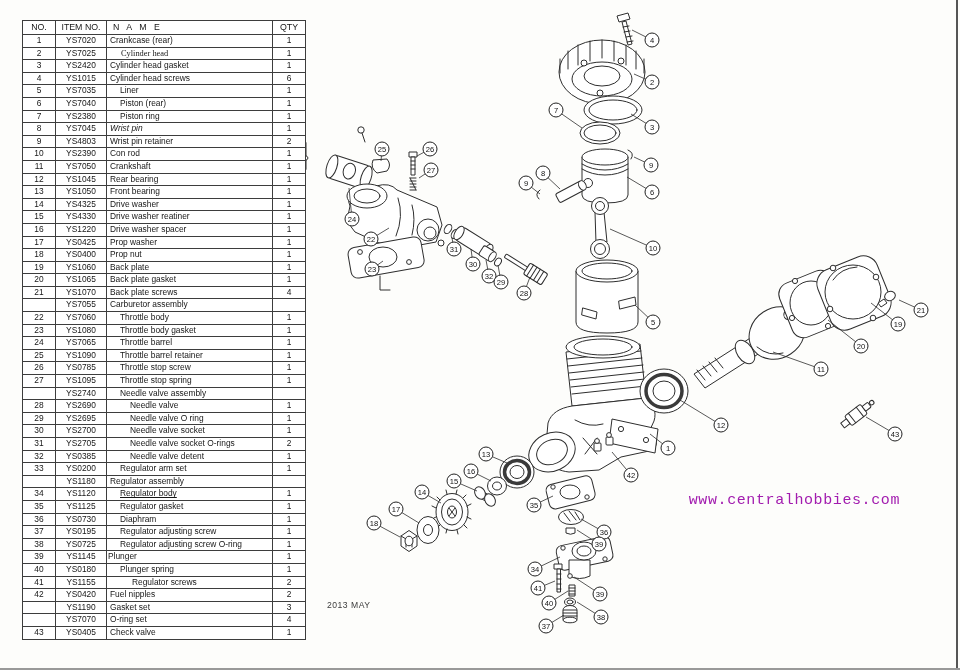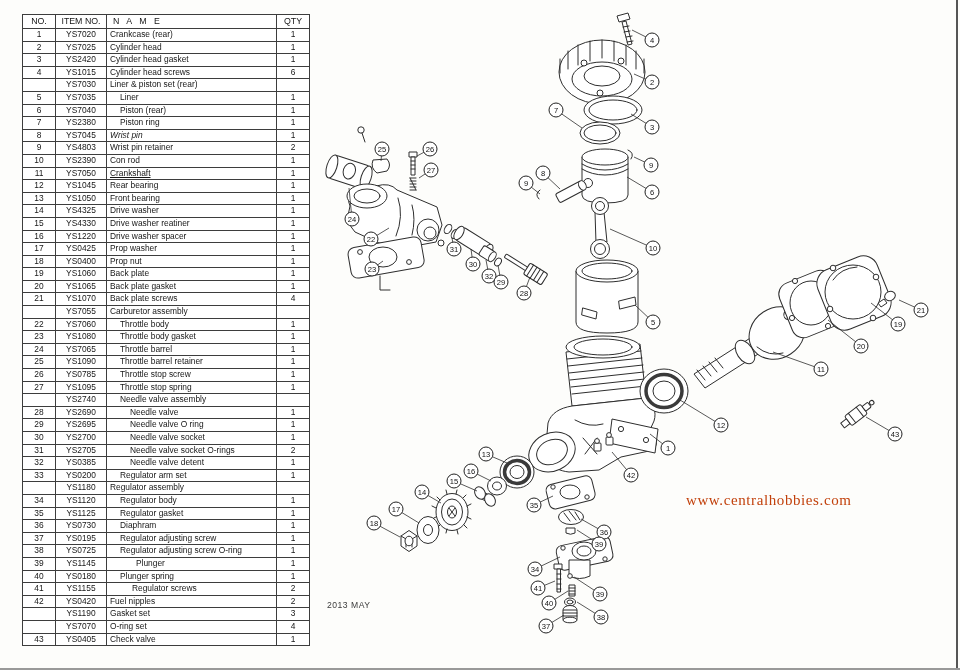--- a/index.html
+++ b/index.html
@@ -2,43 +2,43 @@
 <html><head>
 <meta charset="utf-8">
 <style>
   html,body{margin:0;padding:0;background:#e8e8e8}
   .page{position:relative;width:960px;height:670px;background:#fdfdfb;overflow:hidden;
         font-family:"Liberation Sans",sans-serif;color:#1a1a1a}
   .scan-edge-right{position:absolute;right:2px;top:0;width:2px;height:100%;background:#555}
   .scan-edge-bottom{position:absolute;left:0;bottom:0;width:100%;height:2px;background:#999}
 
   
-  table.parts{position:absolute;left:22px;top:14px;border-collapse:collapse;table-layout:fixed;
+  table.parts{position:absolute;left:22px;top:20px;border-collapse:collapse;table-layout:fixed;
               background:#fff;border:1.5px solid #333}
   .parts th,.parts td{border:1px solid #3d3d3d;font-size:8.4px;line-height:11.6px;height:11.6px;
               padding:0 2px;white-space:nowrap;overflow:hidden;font-weight:normal;color:#161616}
   .parts th{height:13px;line-height:13px;font-size:8.8px;text-align:center}
   .col-no{width:28px;text-align:center}
   .col-item{width:46px;text-align:center}
   .col-name{width:138px;text-align:left}
   .col-qty{width:28px;text-align:center}
   th.h-name{text-align:left;letter-spacing:2.5px;padding-left:6px}
 
   
   #diagram{position:absolute;left:0;top:0;width:960px;height:670px}
   #diagram .ln{stroke:#2e2e2e;fill:none;stroke-width:1;stroke-linejoin:round;stroke-linecap:round}
   #diagram .w{stroke:#2e2e2e;fill:#ffffff;stroke-width:1;stroke-linejoin:round}
   #diagram .thick{stroke:#3a3a3a;fill:none;stroke-width:3.5}
   #diagram .callout-circle{fill:#fff;stroke:#222;stroke-width:1}
   #diagram .callout-text{fill:#111;font-size:7.6px;font-family:"Liberation Sans",sans-serif}
   #diagram .leader{stroke:#2e2e2e;stroke-width:0.8;fill:none}
 
   
-  .brand{position:absolute;left:686px;top:492px;width:214px;text-align:left;
-         font-family:Liberation Serif, serif;color:#c2410c}
+  .brand{position:absolute;left:686px;top:492px;width:214px;text-align:right;
+         font-family:Liberation Mono, monospace;color:#a21caf}
   .brand .site{font-size:15px;letter-spacing:0.6px}
   .brand .phone{font-size:17px;letter-spacing:0.8px}
   .date-note{position:absolute;left:327px;top:600px;font-size:8.6px;color:#3c3c3c;letter-spacing:0.5px}
 </style>
 </head>
 <body>
 
 <div class="page">
 
   <svg id="diagram" viewBox="0 0 960 670">
@@ -537,42 +537,36 @@
     <tbody id="table-body">
         <tr>
           <td class="col-no">1</td>
           <td class="col-item">YS7020</td>
           <td class="col-name" style="padding-left: 3px;">Crankcase (rear)</td>
           <td class="col-qty">1</td>
         </tr>
         <tr>
           <td class="col-no">2</td>
           <td class="col-item">YS7025</td>
-          <td class="col-name" style="padding-left: 3px;">Cylinder head</td>
+          <td class="col-name" style="padding-left: 14px; font-family: Liberation Serif, serif;">Cylinder head</td>
           <td class="col-qty">1</td>
         </tr>
         <tr>
           <td class="col-no">3</td>
           <td class="col-item">YS2420</td>
           <td class="col-name" style="padding-left: 3px;">Cylinder head gasket</td>
           <td class="col-qty">1</td>
         </tr>
         <tr>
           <td class="col-no">4</td>
           <td class="col-item">YS1015</td>
           <td class="col-name" style="padding-left: 3px;">Cylinder head screws</td>
           <td class="col-qty">6</td>
         </tr>
         <tr>
-          <td class="col-no"></td>
-          <td class="col-item">YS7030</td>
-          <td class="col-name" style="padding-left: 3px;">Liner &amp; piston set (rear)</td>
-          <td class="col-qty"></td>
-        </tr>
-        <tr>
           <td class="col-no">5</td>
           <td class="col-item">YS7035</td>
           <td class="col-name" style="padding-left: 13px;">Liner</td>
           <td class="col-qty">1</td>
         </tr>
         <tr>
           <td class="col-no">6</td>
           <td class="col-item">YS7040</td>
           <td class="col-name" style="padding-left: 13px;">Piston (rear)</td>
           <td class="col-qty">1</td>
@@ -597,21 +591,21 @@
         </tr>
         <tr>
           <td class="col-no">10</td>
           <td class="col-item">YS2390</td>
           <td class="col-name" style="padding-left: 3px;">Con rod</td>
           <td class="col-qty">1</td>
         </tr>
         <tr>
           <td class="col-no">11</td>
           <td class="col-item">YS7050</td>
-          <td class="col-name" style="padding-left: 3px; text-decoration: underline;">Crankshaft</td>
+          <td class="col-name" style="padding-left: 3px;">Crankshaft</td>
           <td class="col-qty">1</td>
         </tr>
         <tr>
           <td class="col-no">12</td>
           <td class="col-item">YS1045</td>
           <td class="col-name" style="padding-left: 3px;">Rear bearing</td>
           <td class="col-qty">1</td>
         </tr>
         <tr>
           <td class="col-no">13</td>
@@ -753,21 +747,21 @@
         </tr>
         <tr>
           <td class="col-no"></td>
           <td class="col-item">YS1180</td>
           <td class="col-name" style="padding-left: 3px;">Regulator assembly</td>
           <td class="col-qty"></td>
         </tr>
         <tr>
           <td class="col-no">34</td>
           <td class="col-item">YS1120</td>
-          <td class="col-name" style="padding-left: 13px;">Regulator body</td>
+          <td class="col-name" style="padding-left: 13px; text-decoration: underline;">Regulator body</td>
           <td class="col-qty">1</td>
         </tr>
         <tr>
           <td class="col-no">35</td>
           <td class="col-item">YS1125</td>
           <td class="col-name" style="padding-left: 13px;">Regulator gasket</td>
           <td class="col-qty">1</td>
         </tr>
         <tr>
           <td class="col-no">36</td>
@@ -783,21 +777,21 @@
         </tr>
         <tr>
           <td class="col-no">38</td>
           <td class="col-item">YS0725</td>
           <td class="col-name" style="padding-left: 13px;">Regulator adjusting screw O-ring</td>
           <td class="col-qty">1</td>
         </tr>
         <tr>
           <td class="col-no">39</td>
           <td class="col-item">YS1145</td>
-          <td class="col-name" style="padding-left: 29px; margin-left: 39px;">Plunger</td>
+          <td class="col-name" style="padding-left: 1px; margin-left: 39px;">Plunger</td>
           <td class="col-qty">1</td>
         </tr>
         <tr>
           <td class="col-no">40</td>
           <td class="col-item">YS0180</td>
           <td class="col-name" style="padding-left: 13px;">Plunger spring</td>
           <td class="col-qty">1</td>
         </tr>
         <tr>
           <td class="col-no">41</td>

